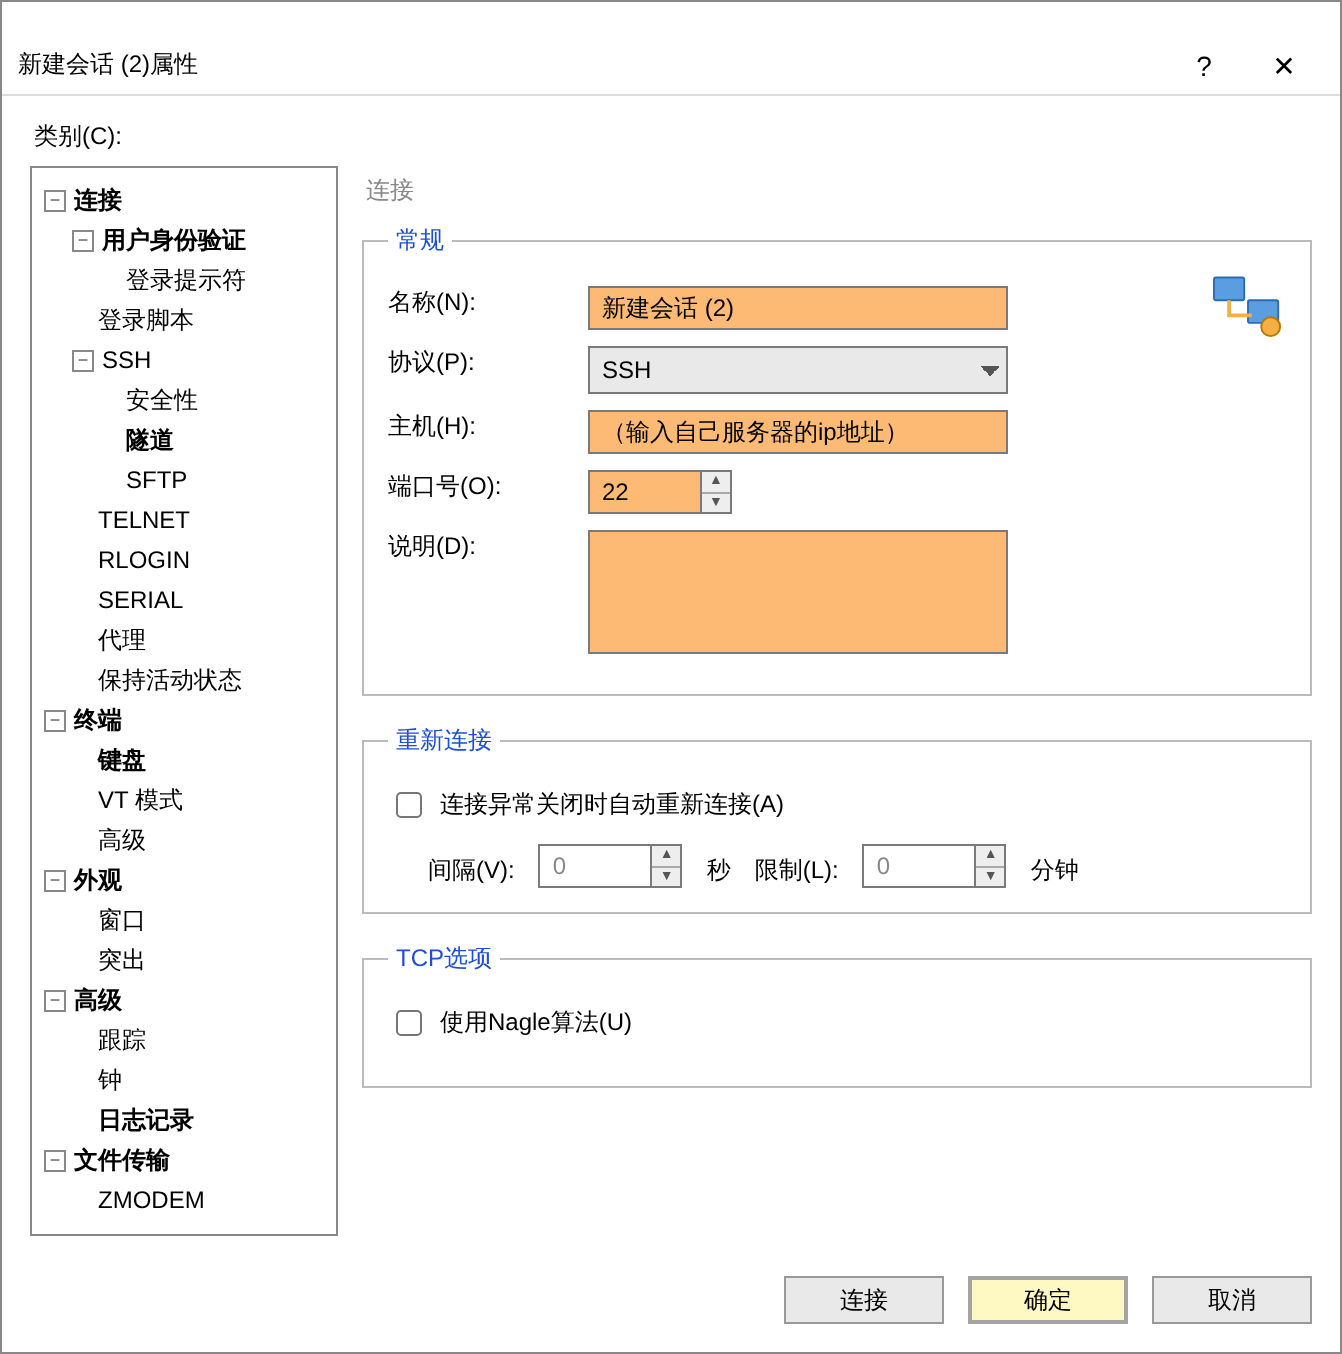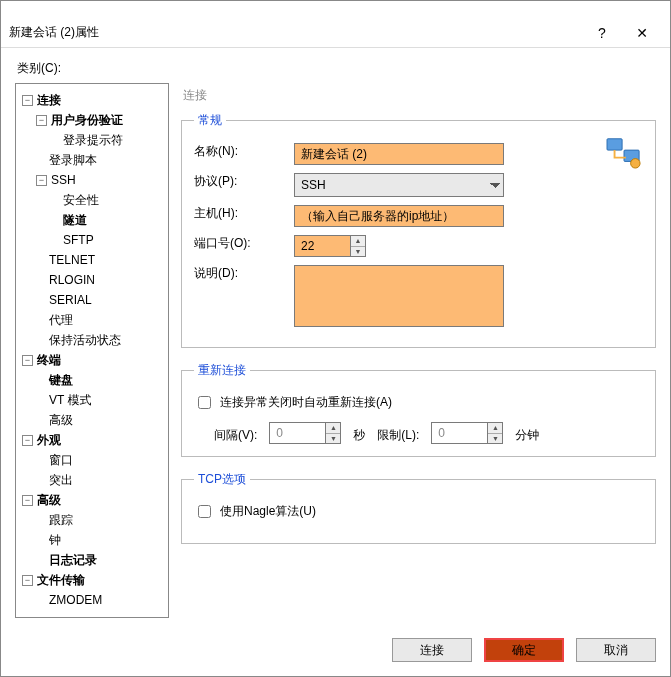--- a/index.html
+++ b/index.html
@@ -34,21 +34,21 @@
 .spinner .arrows span:last-child { border-bottom: none; }
 textarea { width: 210px; height: 62px; resize: none; }
 .cb-row { display: flex; align-items: center; gap: 6px; margin-bottom: 10px; }
 input[type=checkbox] { width: 13px; height: 13px; border: 1px solid #555; }
 .icon-conn { width: 38px; height: 34px; position: absolute; right: 12px; top: 6px; }
 .gbox { position: relative; }
 .sub-row { display: flex; align-items: flex-end; gap: 12px; padding-left: 20px; }
 .dis input { background: #fff; color: #888; }
 .footer { display: flex; justify-content: flex-end; gap: 12px; padding: 10px 14px 14px; }
 .footer button { width: 80px; height: 24px; border: 1px solid #999; background: #e9e9e9; cursor: pointer; }
-.footer button.primary { border: 2px solid #ef4444; background: #c2410c; }
+.footer button.primary { border: 2px solid #a3a3a3; background: #fef9c3; }
 </style>
 </head>
 <body>
 
 <div class="titlebar">
   <span class="title">新建会话 (2)属性</span>
   <div class="btn">?</div>
   <div class="btn">✕</div>
 </div>
 

